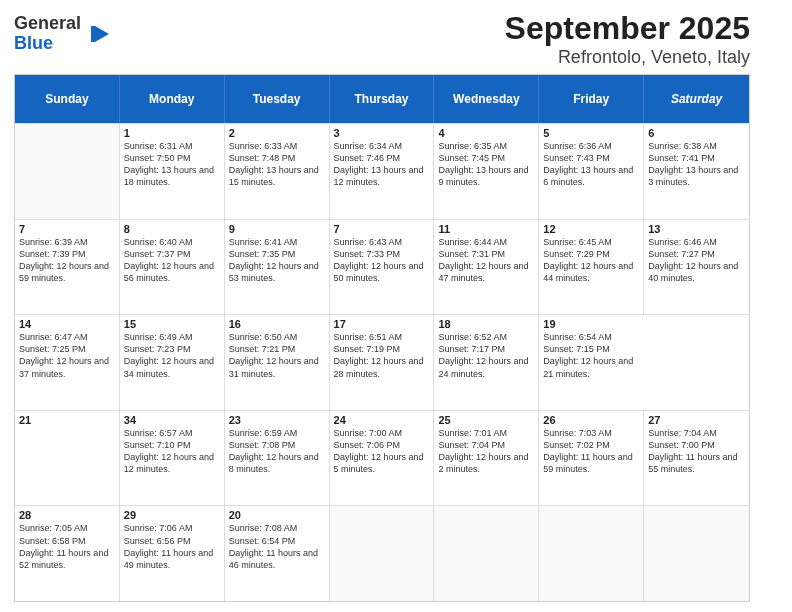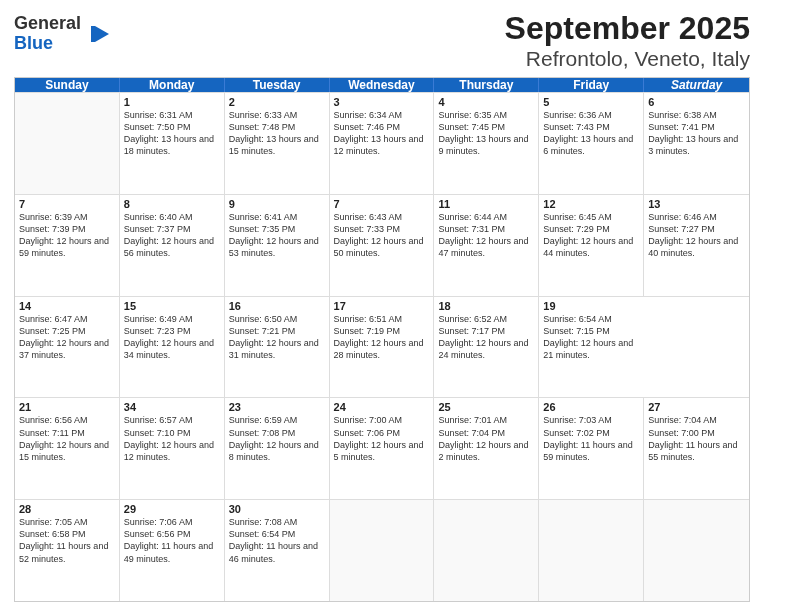--- a/index.html
+++ b/index.html
@@ -50,39 +50,39 @@
     }
     .title-block {
       text-align: right;
     }
     .title-month {
       font-size: 32px;
       font-weight: bold;
       color: #222;
     }
     .title-location {
-      font-size: 21px;
+      font-size: 18px;
       color: #444;
     }
     .calendar {
       flex: 1;
       display: flex;
       flex-direction: column;
       border: 1px solid #ccc;
     }
     .cal-header-row {
       display: grid;
       grid-template-columns: repeat(7, 1fr);
       background: #1565c0;
     }
     .cal-header-cell {
       color: #fff;
       font-size: 12px;
       font-weight: bold;
-      padding: 0 4px;
+      padding: 17px 4px;
       text-align: center;
       border-right: 1px solid #3a7bd5;
     }
     .cal-header-cell:last-child { border-right: none; font-style: italic; }
     .cal-body {
       flex: 1;
       display: flex;
       flex-direction: column;
     }
     .cal-row {
@@ -135,22 +135,22 @@
       <div class="title-month">September 2025</div>
       <div class="title-location">Refrontolo, Veneto, Italy</div>
     </div>
   </div>
 
   <div class="calendar">
     <div class="cal-header-row">
     <div class="cal-header-cell">Sunday</div>
         <div class="cal-header-cell">Monday</div>
         <div class="cal-header-cell">Tuesday</div>
+        <div class="cal-header-cell">Thursday</div>
         <div class="cal-header-cell">Wednesday</div>
-        <div class="cal-header-cell">Thursday</div>
         <div class="cal-header-cell">Friday</div>
         <div class="cal-header-cell">Saturday</div>
       </div>
     <div class="cal-body">
     <div class="cal-row">
           <div class="cal-cell cell-empty"></div>
           <div class="cal-cell">
             <span class="cell-date">1</span>
             <div class="cell-info">Sunrise: 6:31 AM<br>Sunset: 7:50 PM<br>Daylight: 13 hours and 18 minutes.</div>
           </div>
@@ -227,21 +227,20 @@
             <div class="cell-info">Sunrise: 6:52 AM<br>Sunset: 7:17 PM<br>Daylight: 12 hours and 24 minutes.</div>
           </div>
           <div class="cal-cell">
             <span class="cell-date">19</span>
             <div class="cell-info">Sunrise: 6:54 AM<br>Sunset: 7:15 PM<br>Daylight: 12 hours and 21 minutes.</div>
           </div>
         </div>
         <div class="cal-row">
           <div class="cal-cell">
             <span class="cell-date">21</span>
-            <div class="cell-info">Sunrise: 6:56 AM<br>Sunset: 7:11 PM<br>Daylight: 12 hours and 15 minutes.</div>
           </div>
           <div class="cal-cell">
             <span class="cell-date">34</span>
             <div class="cell-info">Sunrise: 6:57 AM<br>Sunset: 7:10 PM<br>Daylight: 12 hours and 12 minutes.</div>
           </div>
           <div class="cal-cell">
             <span class="cell-date">23</span>
             <div class="cell-info">Sunrise: 6:59 AM<br>Sunset: 7:08 PM<br>Daylight: 12 hours and 8 minutes.</div>
           </div>
           <div class="cal-cell">
@@ -264,21 +263,21 @@
         <div class="cal-row">
           <div class="cal-cell">
             <span class="cell-date">28</span>
             <div class="cell-info">Sunrise: 7:05 AM<br>Sunset: 6:58 PM<br>Daylight: 11 hours and 52 minutes.</div>
           </div>
           <div class="cal-cell">
             <span class="cell-date">29</span>
             <div class="cell-info">Sunrise: 7:06 AM<br>Sunset: 6:56 PM<br>Daylight: 11 hours and 49 minutes.</div>
           </div>
           <div class="cal-cell">
-            <span class="cell-date">30</span>
+            <span class="cell-date">20</span>
             <div class="cell-info">Sunrise: 7:08 AM<br>Sunset: 6:54 PM<br>Daylight: 11 hours and 46 minutes.</div>
           </div>
           <div class="cal-cell cell-empty"></div>
           <div class="cal-cell cell-empty"></div>
           <div class="cal-cell cell-empty"></div>
           <div class="cal-cell cell-empty"></div>
         </div>
       </div>
   </div>
 </div>

